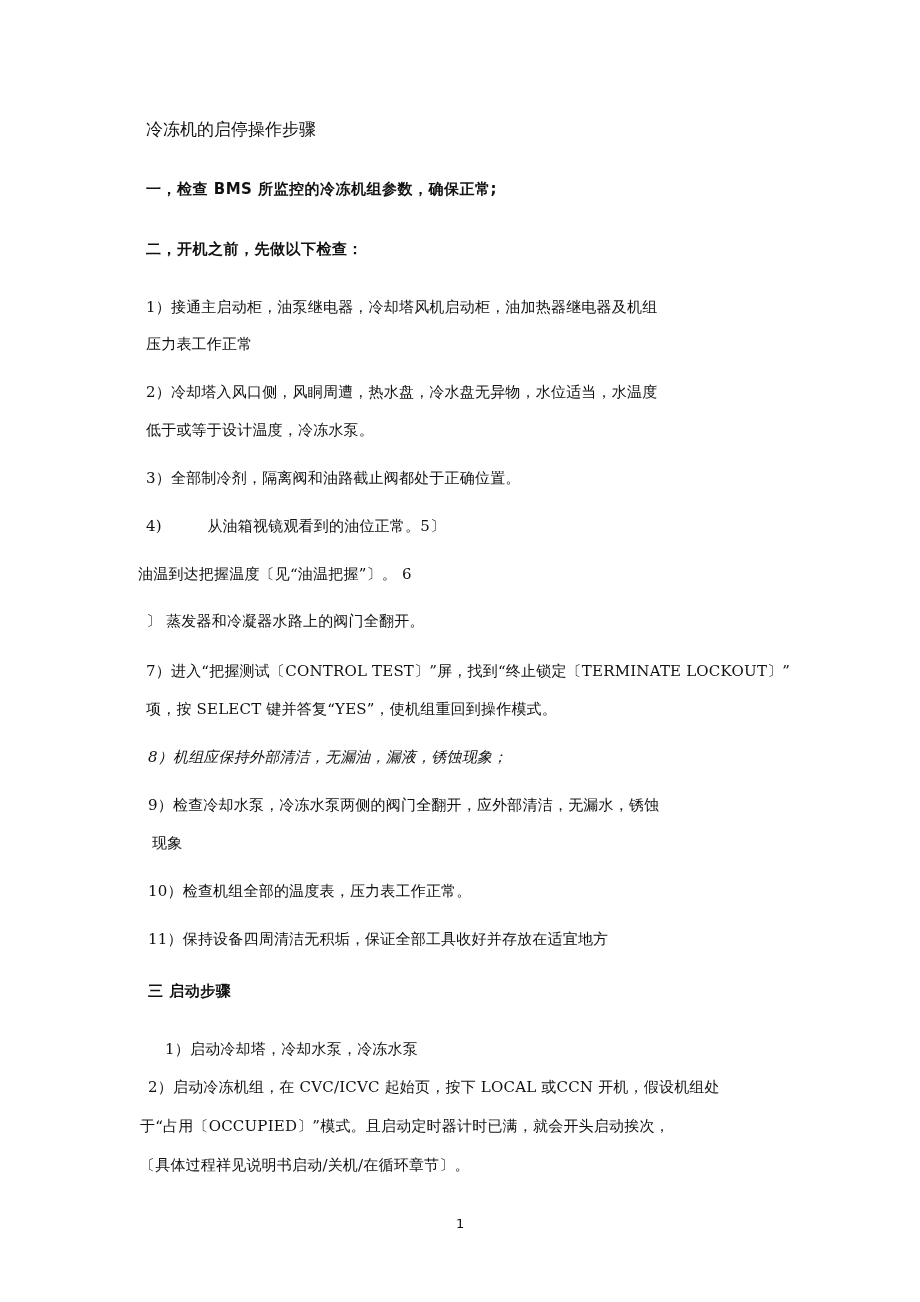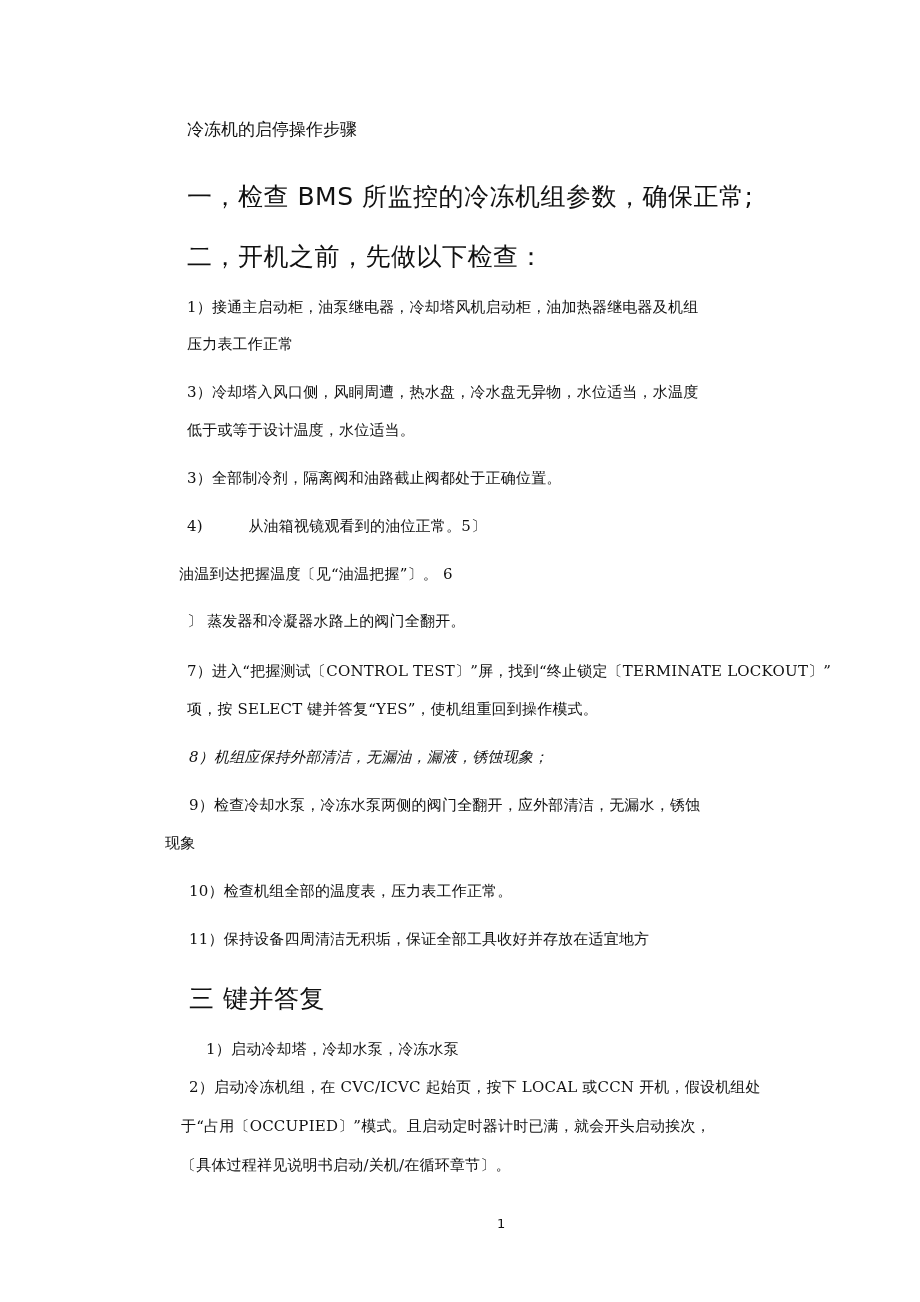--- a/index.html
+++ b/index.html
@@ -1,48 +1,48 @@
 <!DOCTYPE html>
 <html><head>
 <meta charset="utf-8">
 <style>
   html, body { margin:0; padding:0; background:#ffffff; }
   body { width:920px; height:1302px; position:relative; overflow:hidden;
          font-family:"DejaVu Serif", "Liberation Serif", serif; color:#111; }
-  .ln { position:absolute; white-space:nowrap;margin-left:41px; }
+  .ln { position:absolute; white-space:nowrap; }
   .title { font-family:"DejaVu Sans", "Liberation Sans", sans-serif; font-size:17px; }
-  .h1 { font-family:"DejaVu Sans", "Liberation Sans", sans-serif; font-size:25px; font-weight:normal; letter-spacing:0.5px; }
+  .h1 { font-family:"DejaVu Sans", "Liberation Sans", sans-serif; font-size:15px; font-weight:bold; letter-spacing:0.5px; }
   .p { font-size:15px; letter-spacing:0.2px; }
   .pagenum { font-family:"DejaVu Sans", "Liberation Sans", sans-serif; font-size:13px; }
 </style>
 </head>
 <body>
 
 <div>
   <div class="ln title" style="left:146px;top:118px;">冷冻机的启停操作步骤</div>
   <div class="ln h1" style="left:146px;top:180px;">一，检查 BMS 所监控的冷冻机组参数，确保正常;</div>
   <div class="ln h1" style="left:146px;top:240px;">二，开机之前，先做以下检查：</div>
 
   <div class="ln p" style="left:146px;top:298px;">1）接通主启动柜，油泵继电器，冷却塔风机启动柜，油加热器继电器及机组</div>
   <div class="ln p" style="left:146px;top:335px;">压力表工作正常</div>
-  <div class="ln p" style="left:146px;top:383px;">3）冷却塔入风口侧，风眮周遭，热水盘，冷水盘无异物，水位适当，水温度</div>
-  <div class="ln p" style="left:146px;top:421px;">低于或等于设计温度，水位适当。</div>
+  <div class="ln p" style="left:146px;top:383px;">2）冷却塔入风口侧，风眮周遭，热水盘，冷水盘无异物，水位适当，水温度</div>
+  <div class="ln p" style="left:146px;top:421px;">低于或等于设计温度，冷冻水泵。</div>
   <div class="ln p" style="left:146px;top:469px;">3）全部制冷剂，隔离阀和油路截止阀都处于正确位置。</div>
   <div class="ln p" style="left:146px;top:517px;">4)　　　从油箱视镜观看到的油位正常。5〕</div>
   <div class="ln p" style="left:138px;top:565px;">油温到达把握温度〔见“油温把握”〕。 6</div>
   <div class="ln p" style="left:146px;top:612px;">〕 蒸发器和冷凝器水路上的阀门全翻开。</div>
   <div class="ln p" style="left:146px;top:662px;">7）进入“把握测试〔CONTROL TEST〕”屏，找到“终止锁定〔TERMINATE LOCKOUT〕”</div>
   <div class="ln p" style="left:146px;top:700px;">项，按 SELECT 键并答复“YES”，使机组重回到操作模式。</div>
   <div class="ln p" style="left:148px;top:748px;font-style:italic;">8）机组应保持外部清洁，无漏油，漏液，锈蚀现象；</div>
   <div class="ln p" style="left:148px;top:796px;">9）检查冷却水泵，冷冻水泵两侧的阀门全翻开，应外部清洁，无漏水，锈蚀</div>
-  <div class="ln p" style="left:124px;top:834px;">现象</div>
+  <div class="ln p" style="left:152px;top:834px;">现象</div>
   <div class="ln p" style="left:148px;top:882px;text-align:center;">10）检查机组全部的温度表，压力表工作正常。</div>
   <div class="ln p" style="left:148px;top:930px;">11）保持设备四周清洁无积垢，保证全部工具收好并存放在适宜地方</div>
 
-  <div class="ln h1" style="left:148px;top:982px;">三 键并答复</div>
+  <div class="ln h1" style="left:148px;top:982px;">三 启动步骤</div>
 
   <div class="ln p" style="left:165px;top:1040px;">1）启动冷却塔，冷却水泵，冷冻水泵</div>
   <div class="ln p" style="left:148px;top:1078px;">2）启动冷冻机组，在 CVC/ICVC 起始页，按下 LOCAL 或CCN 开机，假设机组处</div>
   <div class="ln p" style="left:140px;top:1117px;">于“占用〔OCCUPIED〕”模式。且启动定时器计时已满，就会开头启动挨次，</div>
   <div class="ln p" style="left:140px;top:1156px;">〔具体过程祥见说明书启动/关机/在循环章节〕。</div>
 
   <div class="ln pagenum" style="left:456px;top:1216px;">1</div>
 </div>
 
 </body></html>

